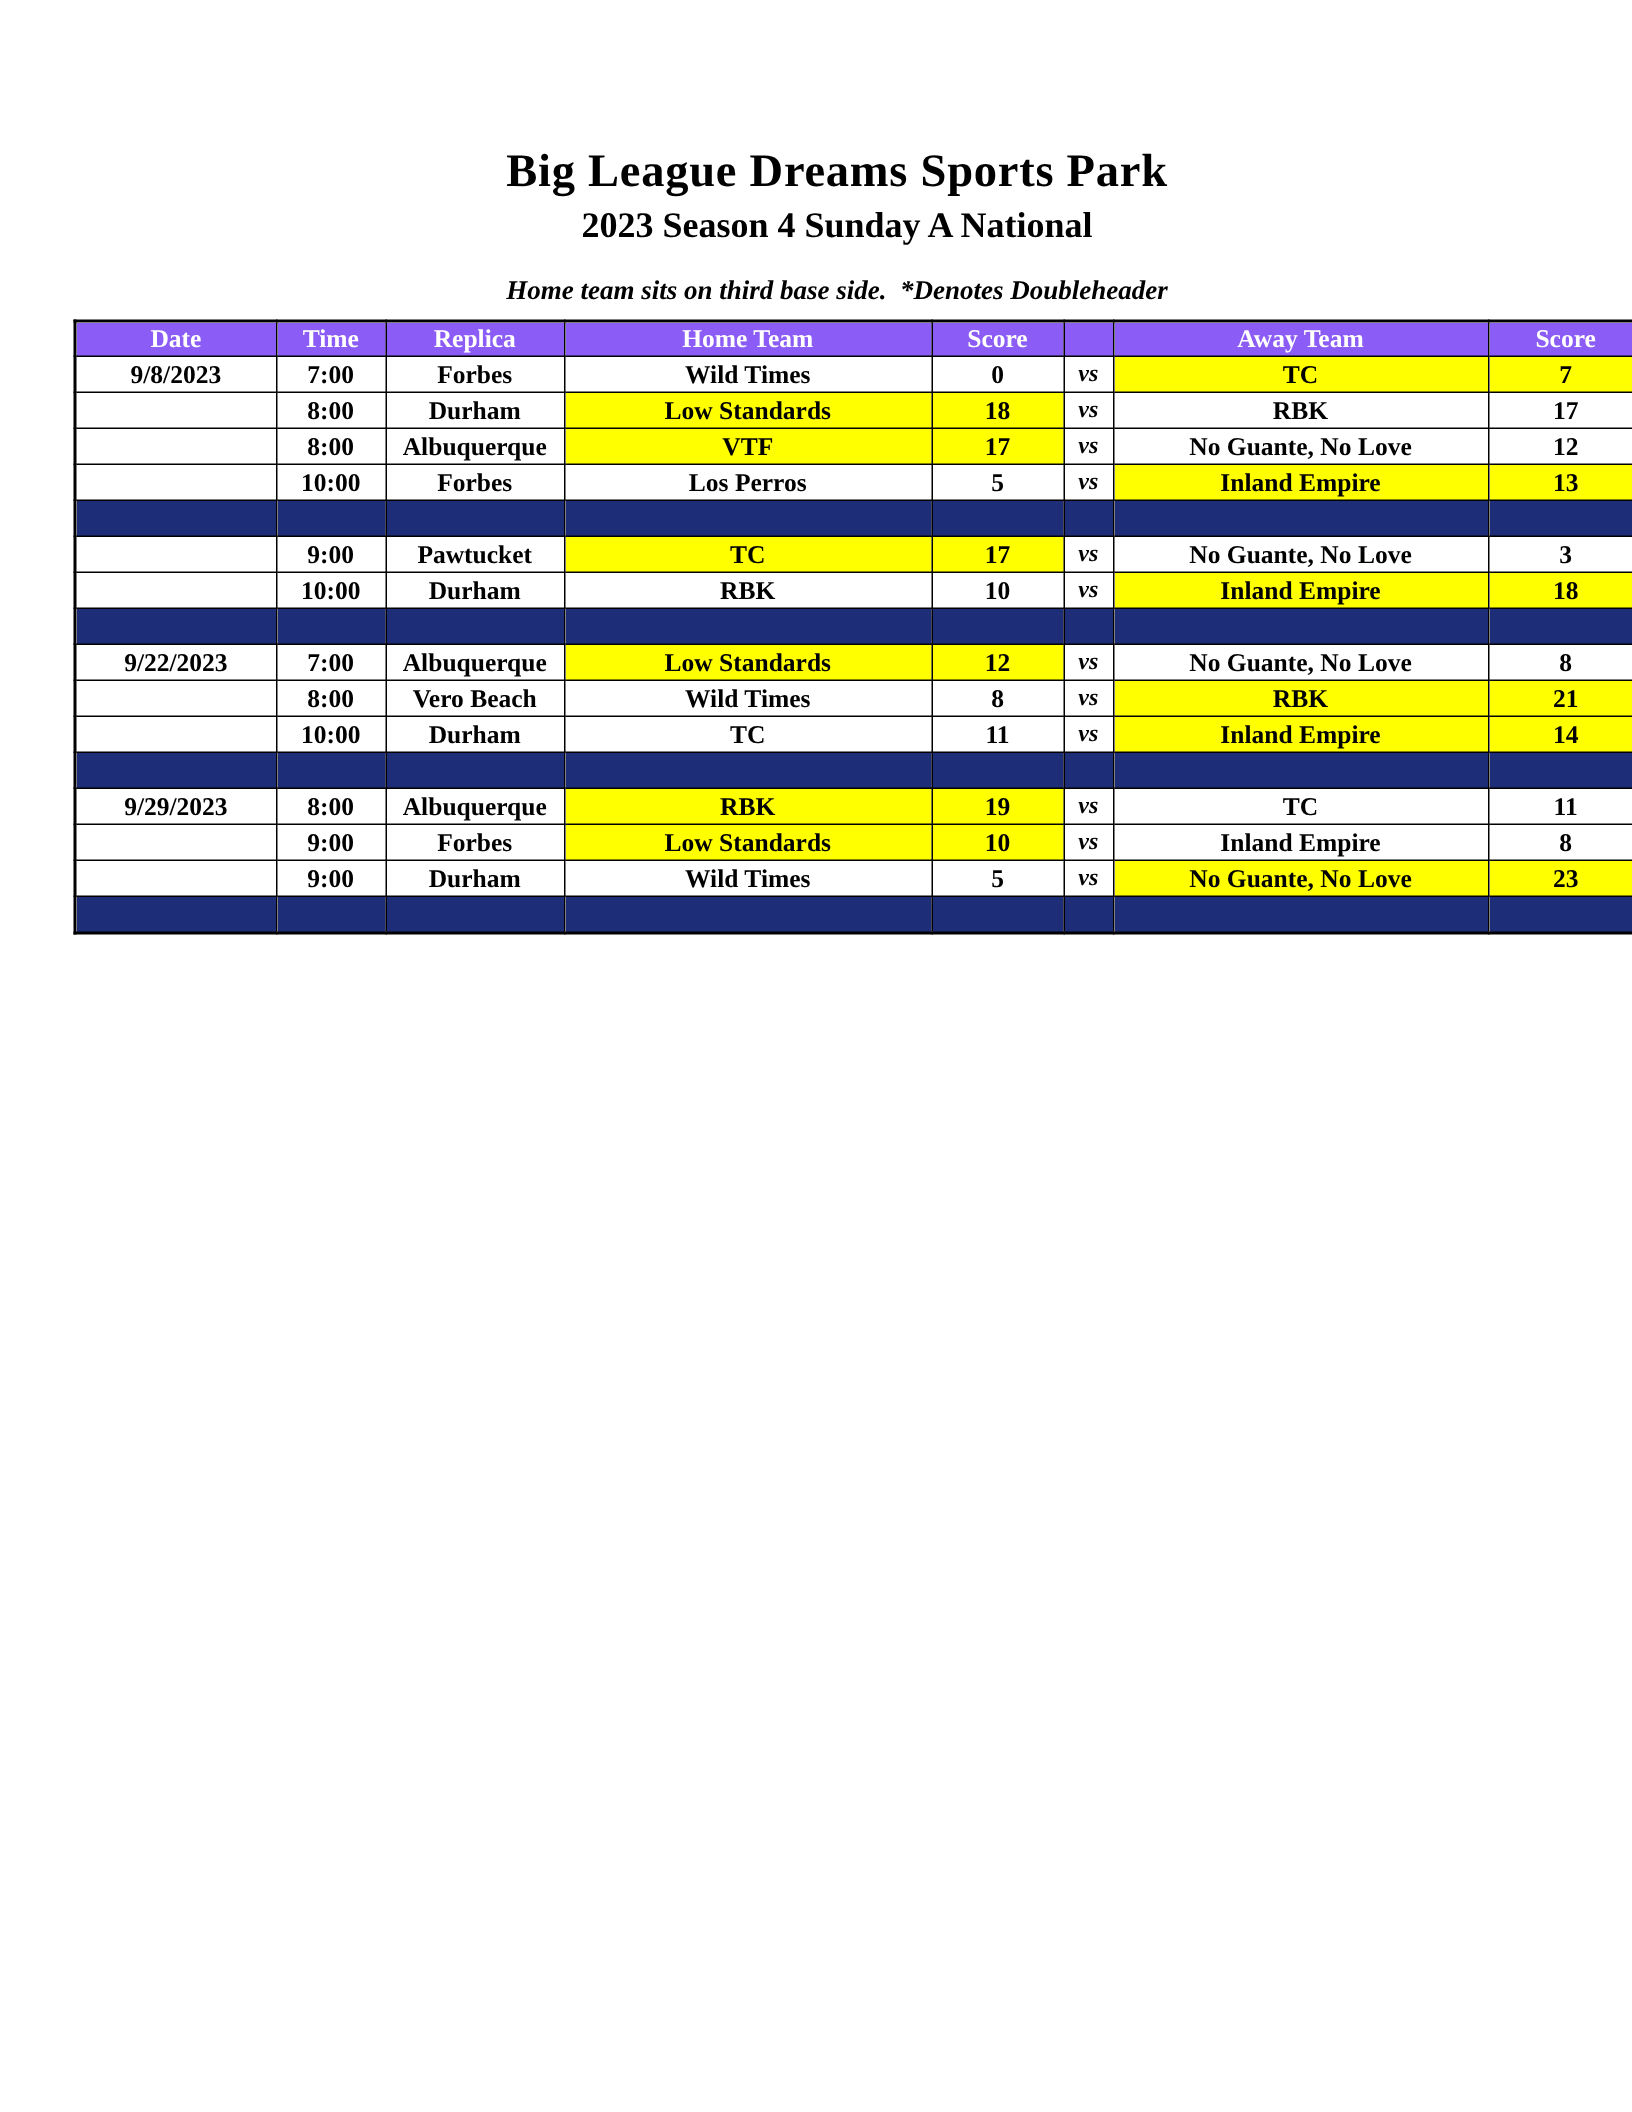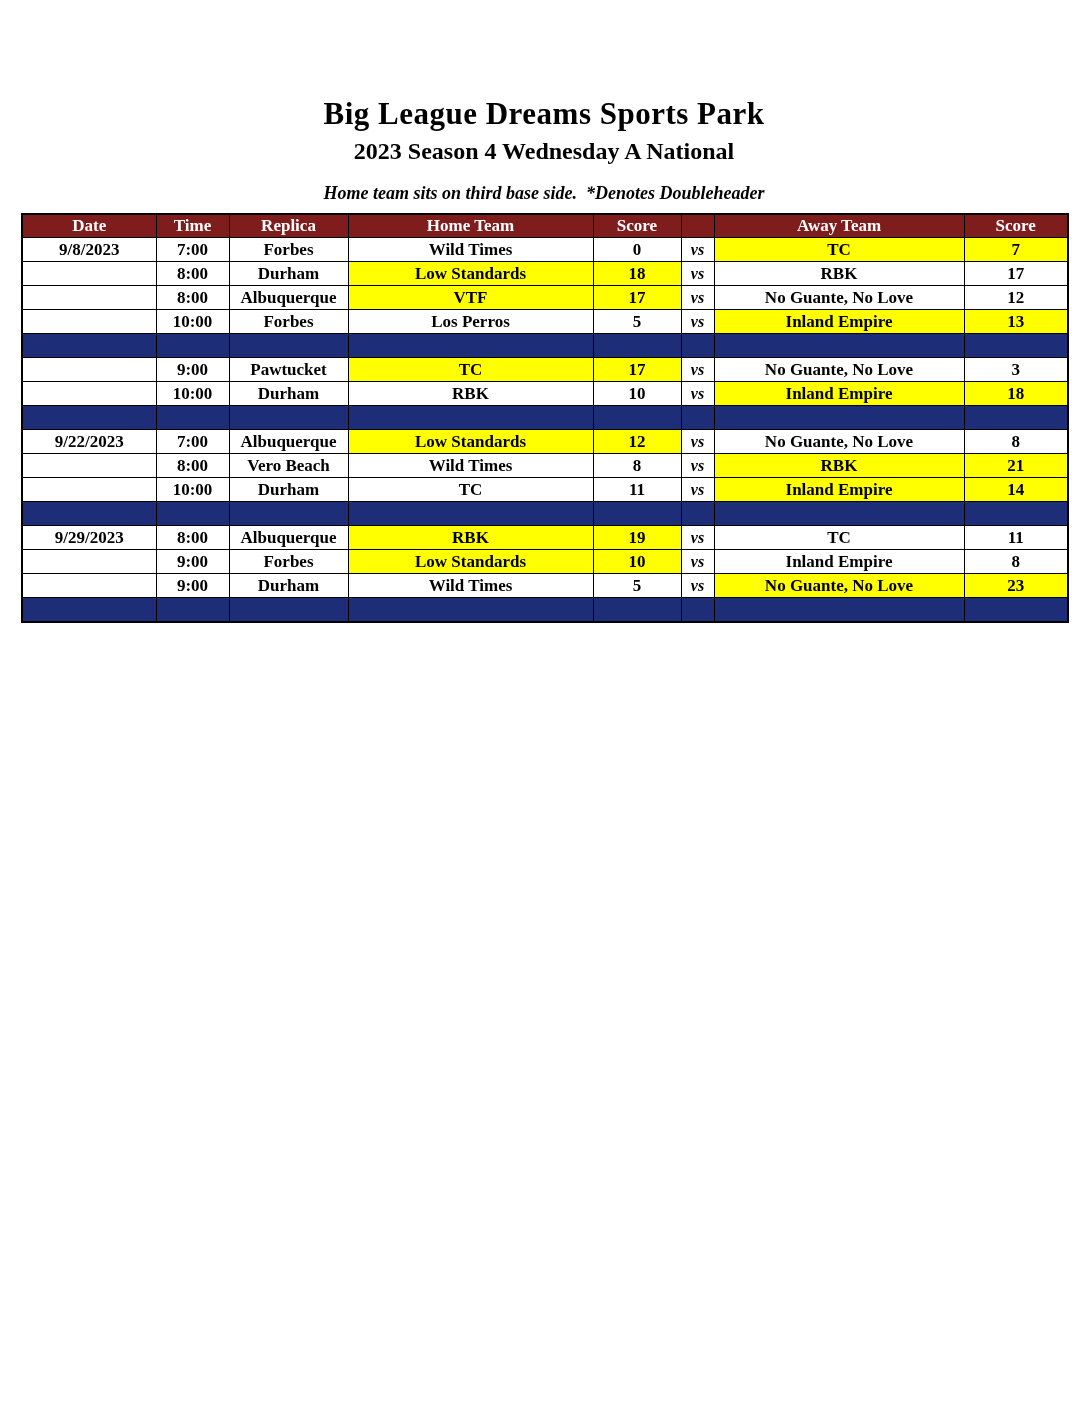--- a/index.html
+++ b/index.html
@@ -4,21 +4,21 @@
 <style>
   * { margin: 0; padding: 0; box-sizing: border-box; }
   html, body { background: #ffffff; }
   body {
     width: 1088px;
     height: 1408px;
     font-family: "Liberation Serif", serif;
     color: #000000;
     position: relative;
   }
-  .page { padding-top: 96px; }
+  .page { padding-top: 96px; padding-left: 28px; }
   .title {
     text-align: center;
     font-size: 31px;
     font-weight: bold;
     line-height: 1.15;
     letter-spacing: 0.5px;
   }
   .subtitle {
     text-align: center;
     font-size: 24px;
@@ -45,34 +45,34 @@
     height: 24px;
     padding: 0 2px;
     text-align: center;
     vertical-align: middle;
     font-weight: bold;
     font-size: 17px;
     overflow: hidden;
     white-space: nowrap;
   }
   .schedule thead th {
-    background: #7f1d1d;
+    background: #8b5cf6;
     color: #ffffff;
     font-size: 17px;
   }
   .schedule tr.sep td { background: #1e2d78; }
   .schedule td.win { background: #ffff00; }
   .schedule td.vs { font-style: italic; font-size: 16px; }
 </style>
 </head>
 <body>
 
 <div class="page">
   <h1 class="title">Big League Dreams Sports Park</h1>
-  <h2 class="subtitle">2023 Season 4 Wednesday A National</h2>
+  <h2 class="subtitle">2023 Season 4 Sunday A National</h2>
   <p class="note">Home team sits on third base side.&nbsp; *Denotes Doubleheader</p>
 
   <table class="schedule">
     <colgroup>
       <col style="width:134px">
         <col style="width:73px">
         <col style="width:119px">
         <col style="width:245px">
       <col style="width:88px">
         <col style="width:33px">

